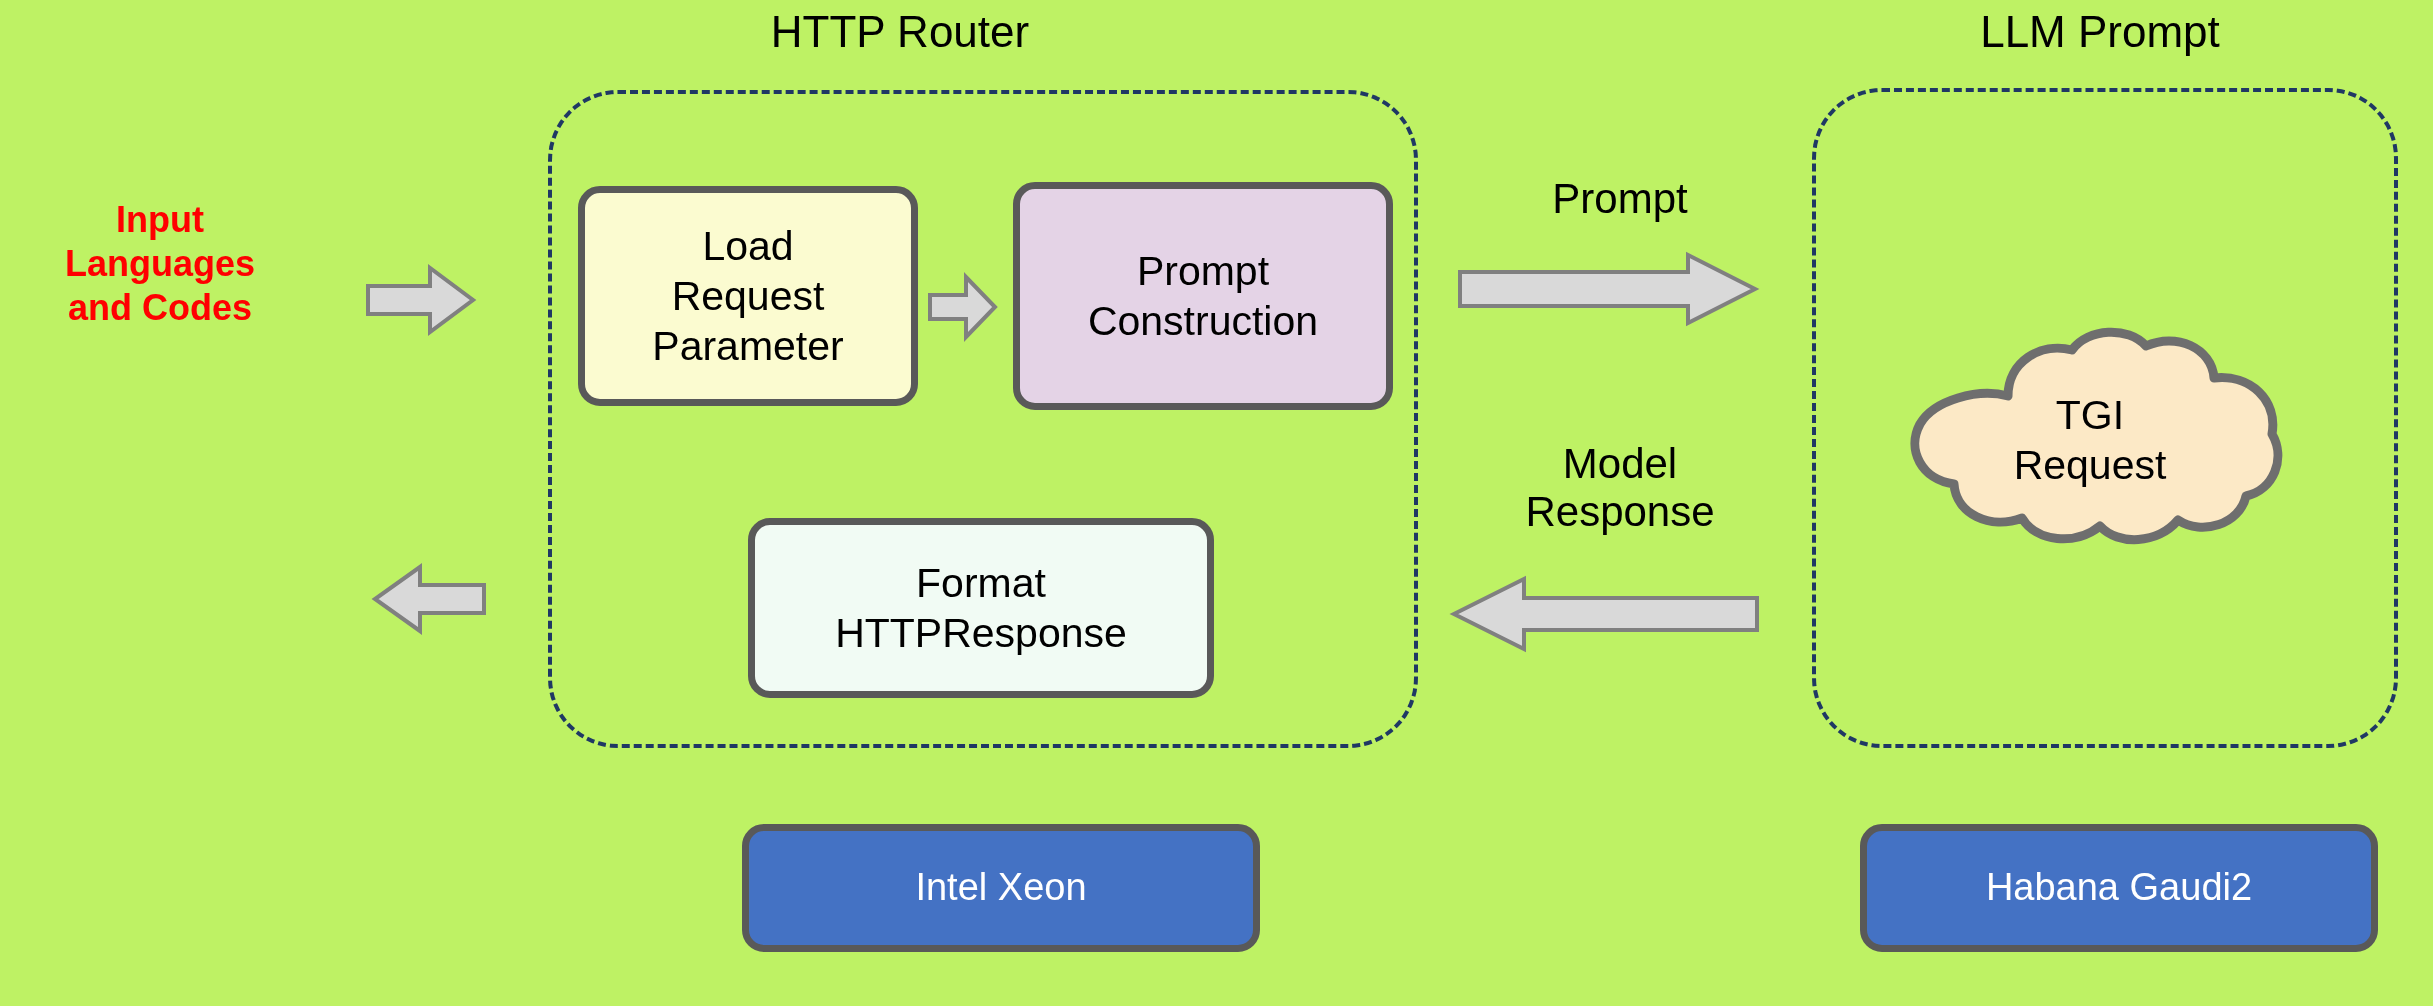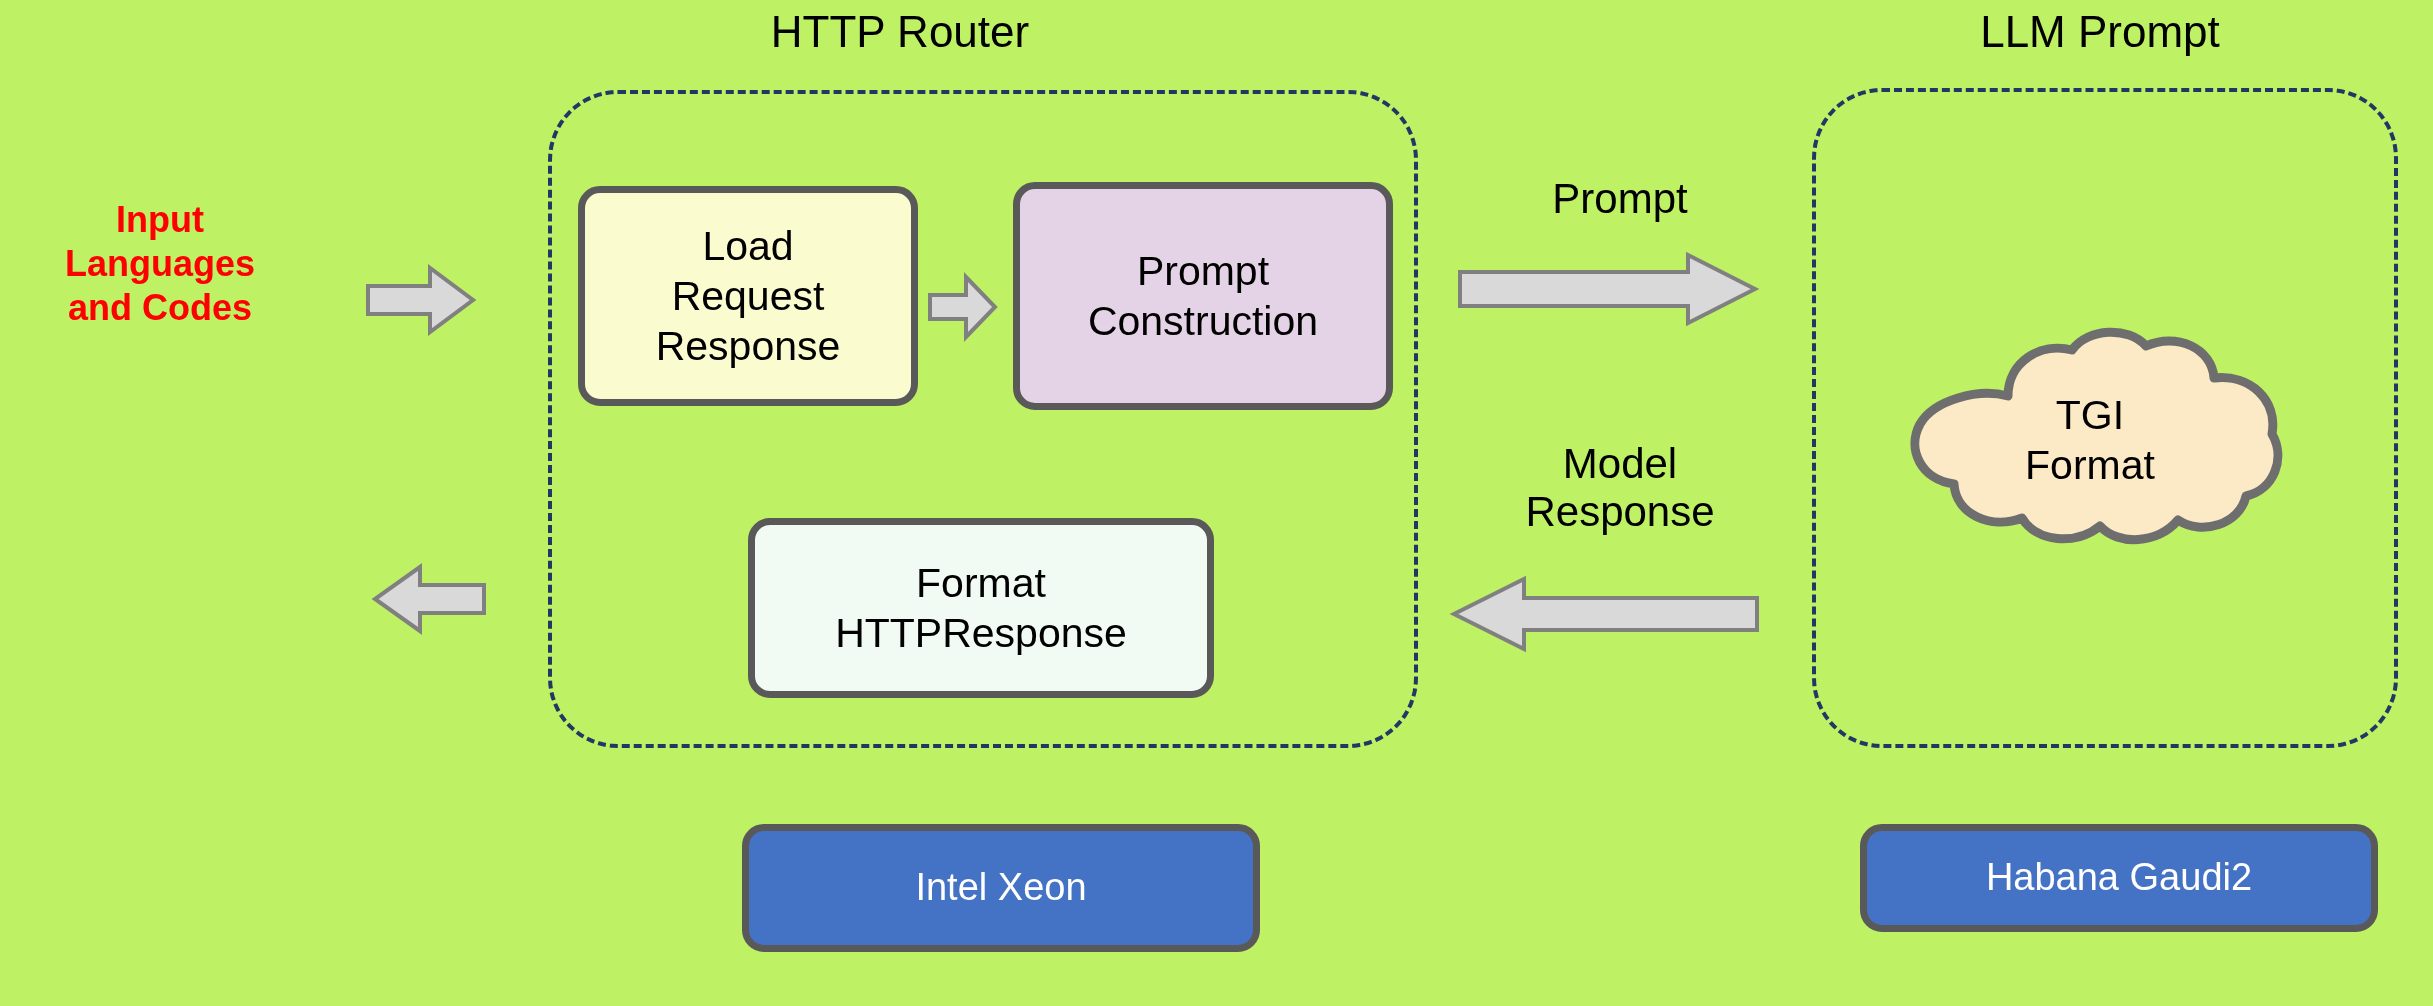--- a/index.html
+++ b/index.html
@@ -120,21 +120,21 @@
   <div class="abs" style="left:370px; top:563px;">
     <svg width="116" height="72" viewBox="0 0 116 72">
       <path d="M114,22 L50,22 L50,4 L5,36 L50,68 L50,50 L114,50 Z" fill="#D9D9D9" stroke="#808080" stroke-width="4" stroke-linejoin="miter"></path>
     </svg>
   </div>
 
   <div class="abs dashed-group" style="left:548px; top:90px; width:870px; height:658px;"></div>
 
   <div class="abs proc-box yellow" style="left:578px; top:186px; width:340px; height:220px; white-space:pre-line;">Load
 Request
-Response</div>
+Parameter</div>
 
   <div class="abs" style="left:928px; top:273px;">
     <svg width="70" height="68" viewBox="0 0 70 68">
       <path d="M2,22 L38,22 L38,4 L67,34 L38,64 L38,46 L2,46 Z" fill="#D9D9D9" stroke="#808080" stroke-width="4" stroke-linejoin="miter"></path>
     </svg>
   </div>
 
   <div class="abs proc-box purple" style="left:1013px; top:182px; width:380px; height:228px; white-space:pre-line;">Prompt
 Construction</div>
 
@@ -173,20 +173,20 @@
                C186,216 146,212 132,188
                C100,200 66,184 64,154
                C32,150 16,120 30,94
                C44,70 88,58 118,66 Z" fill="#FCE9C6" stroke="#6E6E6E" stroke-width="9" stroke-linejoin="round"></path>
     </svg>
     <div class="abs" style="left:0; top:0; width:400px; height:230px;
                 display:flex; align-items:center; justify-content:center;
                 text-align:center; font-family:'Liberation Sans', sans-serif;
                 font-size:41px; color:#000000; line-height:1.22;
                 white-space:pre-line; padding-bottom:10px; box-sizing:border-box;">TGI
-Format</div>
+Request</div>
   </div>
 
   <div class="abs hw-box" style="left:742px; top:824px; width:518px; height:128px;">Intel Xeon</div>
 
-  <div class="abs hw-box" style="left:1860px; top:824px; width:518px; height:108px;">Habana Gaudi2</div>
+  <div class="abs hw-box" style="left:1860px; top:824px; width:518px; height:128px;">Habana Gaudi2</div>
 
 </div>
 
 </body></html>

